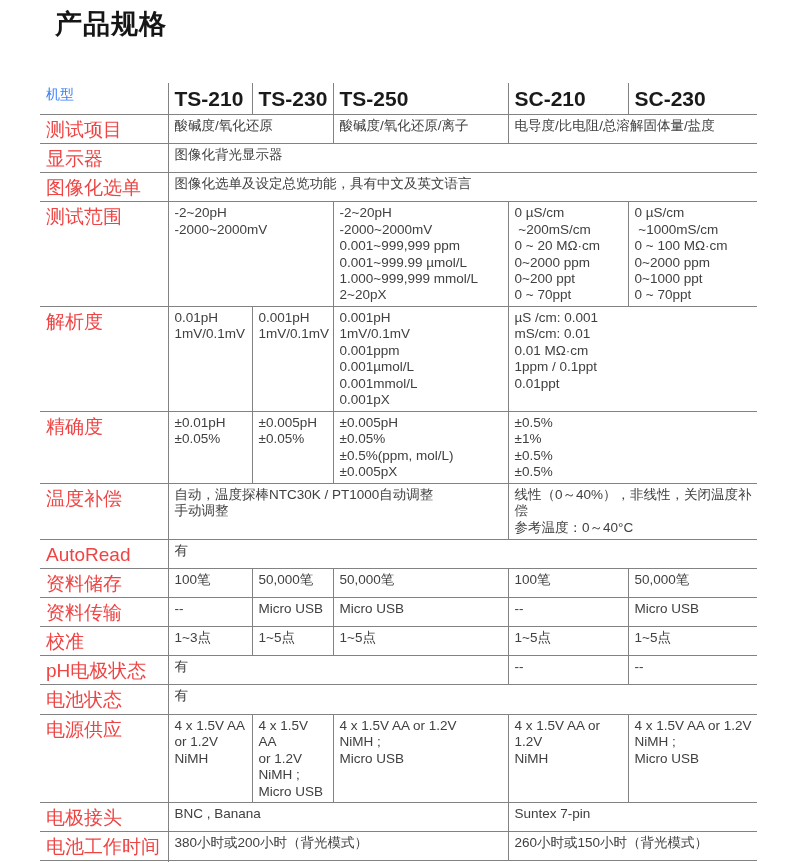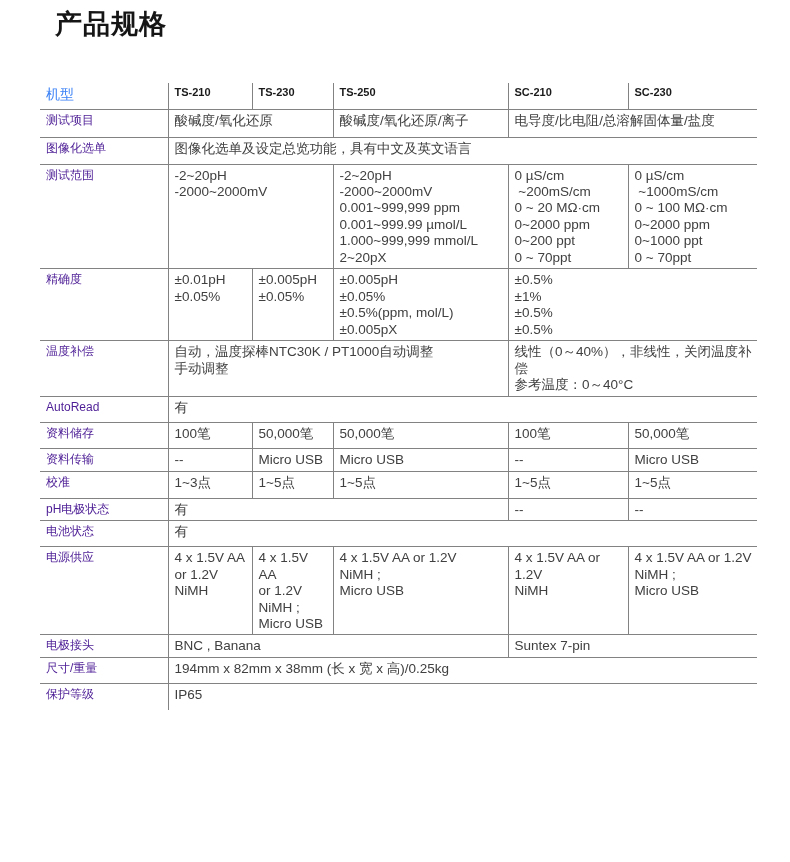--- a/index.html
+++ b/index.html
@@ -33,26 +33,26 @@
     vertical-align: top;
     padding: 3px 4px 2px 6px;
     text-align: left;
     font-weight: normal;
     white-space: pre-line;
     overflow: hidden;
   }
   .spec-table th.row-label {
     border-left: none;
     padding-left: 6px;
-    color: #4c1d95;
-    font-size: 12px;
+    color: #ef4444;
+    font-size: 19px;
   }
   .spec-table tr.header-row th {
     font-weight: bold;
-    font-size: 11px;
+    font-size: 21px;
     color: #1a1a1a;
   }
   .spec-table tr.header-row th.row-label {
     font-weight: normal;
     font-size: 14px;
     color: #3b82f6;
   }
   .spec-table tr:last-child th, .spec-table tr:last-child td {
     border-bottom: none;
   }
@@ -82,20 +82,24 @@
     <th>SC-230</th>
   </tr>
 
   <tr style="height:28px">
     <th class="row-label">测试项目</th>
     <td colspan="2">酸碱度/氧化还原</td>
     <td>酸碱度/氧化还原/离子</td>
     <td colspan="2">电导度/比电阻/总溶解固体量/盐度</td>
   </tr>
 
+  <tr style="height:25px">
+    <th class="row-label">显示器</th>
+    <td colspan="5">图像化背光显示器</td>
+  </tr>
 
   <tr style="height:27px">
     <th class="row-label">图像化选单</th>
     <td colspan="5">图像化选单及设定总览功能，具有中文及英文语言</td>
   </tr>
 
   <tr style="height:98px">
     <th class="row-label">测试范围</th>
     <td colspan="2">-2~20pH
 -2000~2000mV</td>
@@ -112,20 +116,38 @@
 0~200 ppt
 0 ~ 70ppt</td>
     <td>0 µS/cm
 &nbsp;~1000mS/cm
 0 ~ 100 MΩ·cm
 0~2000 ppm
 0~1000 ppt
 0 ~ 70ppt</td>
   </tr>
 
+  <tr style="height:97px">
+    <th class="row-label">解析度</th>
+    <td>0.01pH
+1mV/0.1mV</td>
+    <td>0.001pH
+1mV/0.1mV</td>
+    <td>0.001pH
+1mV/0.1mV
+0.001ppm
+0.001µmol/L
+0.001mmol/L
+0.001pX</td>
+    <td colspan="2">µS /cm: 0.001
+mS/cm: 0.01
+0.01 MΩ·cm
+1ppm / 0.1ppt
+0.01ppt</td>
+  </tr>
 
   <tr style="height:68px">
     <th class="row-label">精确度</th>
     <td>±0.01pH
 ±0.05%</td>
     <td>±0.005pH
 ±0.05%</td>
     <td>±0.005pH
 ±0.05%
 ±0.5%(ppm, mol/L)
@@ -206,20 +228,25 @@
 NiMH ;
 Micro USB</td>
   </tr>
 
   <tr style="height:23px">
     <th class="row-label">电极接头</th>
     <td colspan="3">BNC , Banana</td>
     <td colspan="2">Suntex 7-pin</td>
   </tr>
 
+  <tr style="height:27px">
+    <th class="row-label">电池工作时间</th>
+    <td colspan="3">380小时或200小时（背光模式）</td>
+    <td colspan="2">260小时或150小时（背光模式）</td>
+  </tr>
 
   <tr style="height:26px">
     <th class="row-label">尺寸/重量</th>
     <td colspan="5">194mm x 82mm x 38mm (长 x 宽 x 高)/0.25kg</td>
   </tr>
 
   <tr style="height:26px">
     <th class="row-label">保护等级</th>
     <td colspan="5">IP65</td>
   </tr>

